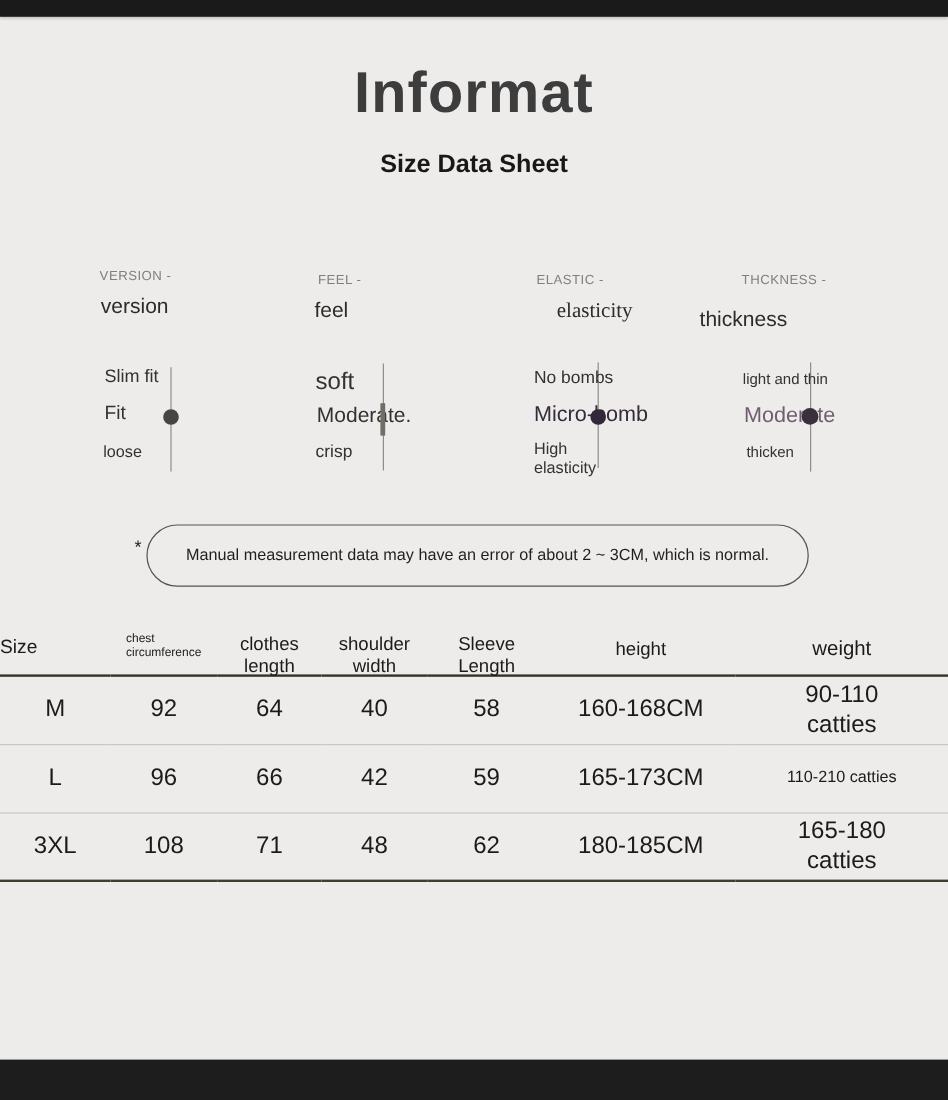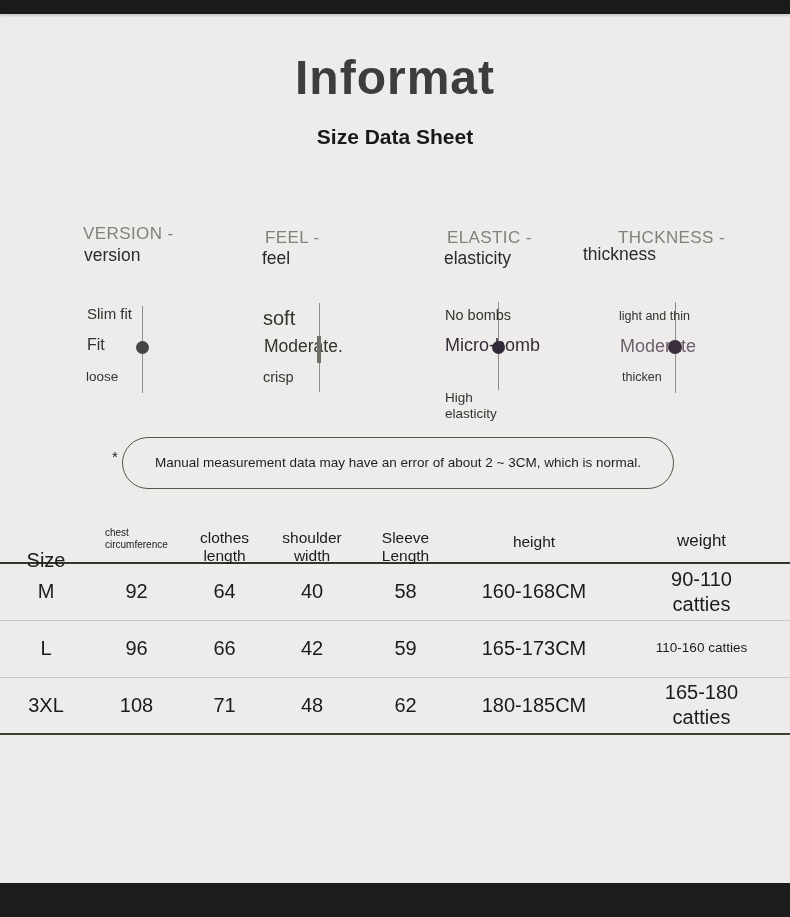--- a/index.html
+++ b/index.html
@@ -6,21 +6,21 @@
   body{font-family:"Liberation Sans","DejaVu Sans",sans-serif;background:#ffffff;}
   .page{position:relative;width:790px;height:917px;background:#edeceb;overflow:hidden;}
 
   .topbar{position:absolute;left:0;top:0;width:790px;height:14px;background:#1a1a1a;box-shadow:0 2px 2px rgba(0,0,0,.15);}
   .bottombar{position:absolute;left:0;top:883px;width:790px;height:34px;background:#1e1d1d;}
 
   .title{position:absolute;left:0;top:50px;width:790px;text-align:center;font-size:48px;font-weight:700;color:#3d3d3d;letter-spacing:1px;}
   .subtitle{position:absolute;left:0;top:125px;width:790px;text-align:center;font-size:21px;font-weight:700;color:#181818;}
 
   
-  .attr-code{position:absolute;font-size:17px;color:#80807c;letter-spacing:.4px;}
+  .attr-code{position:absolute;font-size:11px;color:#80807c;letter-spacing:.4px;}
   .attr-name{position:absolute;font-size:17.5px;color:#2c2b29;}
   .opt{position:absolute;color:#33322f;white-space:nowrap;}
   .scale-line{position:absolute;width:1px;background:#8d8d8a;}
   .dot{position:absolute;border-radius:50%;}
   .tick{position:absolute;}
 
   
   .a1-code{left:83px;top:224px;}
   .a1-name{left:84px;top:245px;}
   .a1-line{left:142px;top:306px;height:87px;}
@@ -33,51 +33,51 @@
   .a2-code{left:265px;top:228px;}
   .a2-name{left:262px;top:248px;}
   .a2-line{left:319px;top:303px;height:89px;}
   .a2-o1{left:263px;top:307px;font-size:20px;}
   .a2-o2{left:264px;top:336px;font-size:17.5px;}
   .a2-o3{left:263px;top:369px;font-size:14.5px;}
   .a2-tick{left:317px;top:336px;width:3.5px;height:27px;background:#6f6f68;}
 
   
   .a3-code{left:447px;top:228px;}
-  .a3-name{left:444px;top:248px;}
+  .a3-name{left:464px;top:248px;font-family:Liberation Serif, serif;}
   .a3-line{left:498px;top:302px;height:88px;}
   .a3-o1{left:445px;top:307px;font-size:14.5px;}
   .a3-o2{left:445px;top:335px;font-size:18px;color:#362c39;}
-  .a3-o3{left:445px;top:366px;font-size:13.5px;width:72px;white-space:normal;line-height:1.2;margin-top:24px;}
+  .a3-o3{left:445px;top:366px;font-size:13.5px;width:72px;white-space:normal;line-height:1.2;}
   .a3-dot{left:492px;top:341px;width:13px;height:13px;background:#31283a;}
 
   
   .a4-code{left:618px;top:228px;}
-  .a4-name{left:583px;top:244px;text-align:center;}
+  .a4-name{left:583px;top:256px;text-align:center;}
   .a4-line{left:675px;top:302px;height:91px;}
   .a4-o1{left:619px;top:309px;font-size:12.5px;}
   .a4-o2{left:620px;top:336px;font-size:18px;color:#6f5e6e;}
   .a4-o3{left:622px;top:370px;font-size:12.5px;}
   .a4-dot{left:668px;top:340px;width:14px;height:14px;background:#3a2f3c;}
 
   
   .note{position:absolute;left:122px;top:437px;width:550px;height:50px;border:1.3px solid #54544e;border-radius:26px;}
   .note-text{position:absolute;left:0;top:0;width:100%;height:100%;line-height:49px;text-align:center;font-size:13.5px;color:#1f1f1f;white-space:nowrap;}
   .note-star{position:absolute;left:112px;top:448px;font-size:15px;color:#1f1f1f;}
 
   
   table.size{position:absolute;left:0;top:518px;width:790px;border-collapse:collapse;table-layout:fixed;color:#1b1b1b;}
   table.size th,table.size td{padding:0;margin:0;font-weight:normal;}
   tr.head{height:45px;}
   tr.head th{position:relative;border-bottom:2px solid #32352a;}
   tr.row{height:57px;}
   tr.row td{border-bottom:1px solid #c7c7c5;text-align:center;font-size:20px;vertical-align:middle;}
   tr.row:last-child td{border-bottom:2px solid #3d402f;}
   th .hspan{position:absolute;display:block;}
-  .h-size{top:31px;left:0;width:100%;text-align:center;font-size:20px;}
+  .h-size{top:13px;left:0;width:100%;text-align:left;font-size:16px;}
   .h-chest{top:9px;left:13px;width:76px;text-align:left;font-size:10px;line-height:1.2;}
   .h-two{left:50%;transform:translateX(-50%);text-align:center;font-size:15.5px;line-height:1.17;}
   .h-clothes{top:11px;width:62px;}
   .h-shoulder{top:11px;width:74px;}
   .h-sleeve{top:11px;width:58px;}
   .h-height{top:15px;left:0;width:100%;text-align:center;font-size:15.5px;}
   .h-weight{top:13px;left:0;width:100%;text-align:center;font-size:17px;}
   td.c-height{font-size:19px;}
   td.c-weight{text-align:left;padding-left:37px;font-size:16.5px;}
   td.c-weight .wspan{display:inline-block;width:90px;line-height:1.25;text-align:center;}
@@ -173,21 +173,21 @@
       <td class="c-height">160-168CM</td>
       <td class="c-weight"><span class="wspan">90-110 catties</span></td>
     </tr>
     <tr class="row compact">
       <td>L</td>
       <td>96</td>
       <td>66</td>
       <td>42</td>
       <td>59</td>
       <td class="c-height">165-173CM</td>
-      <td class="c-weight"><span class="wspan">110-160 catties</span></td>
+      <td class="c-weight"><span class="wspan">110-210 catties</span></td>
     </tr>
     <tr class="row">
       <td>3XL</td>
       <td>108</td>
       <td>71</td>
       <td>48</td>
       <td>62</td>
       <td class="c-height">180-185CM</td>
       <td class="c-weight"><span class="wspan">165-180 catties</span></td>
     </tr>

